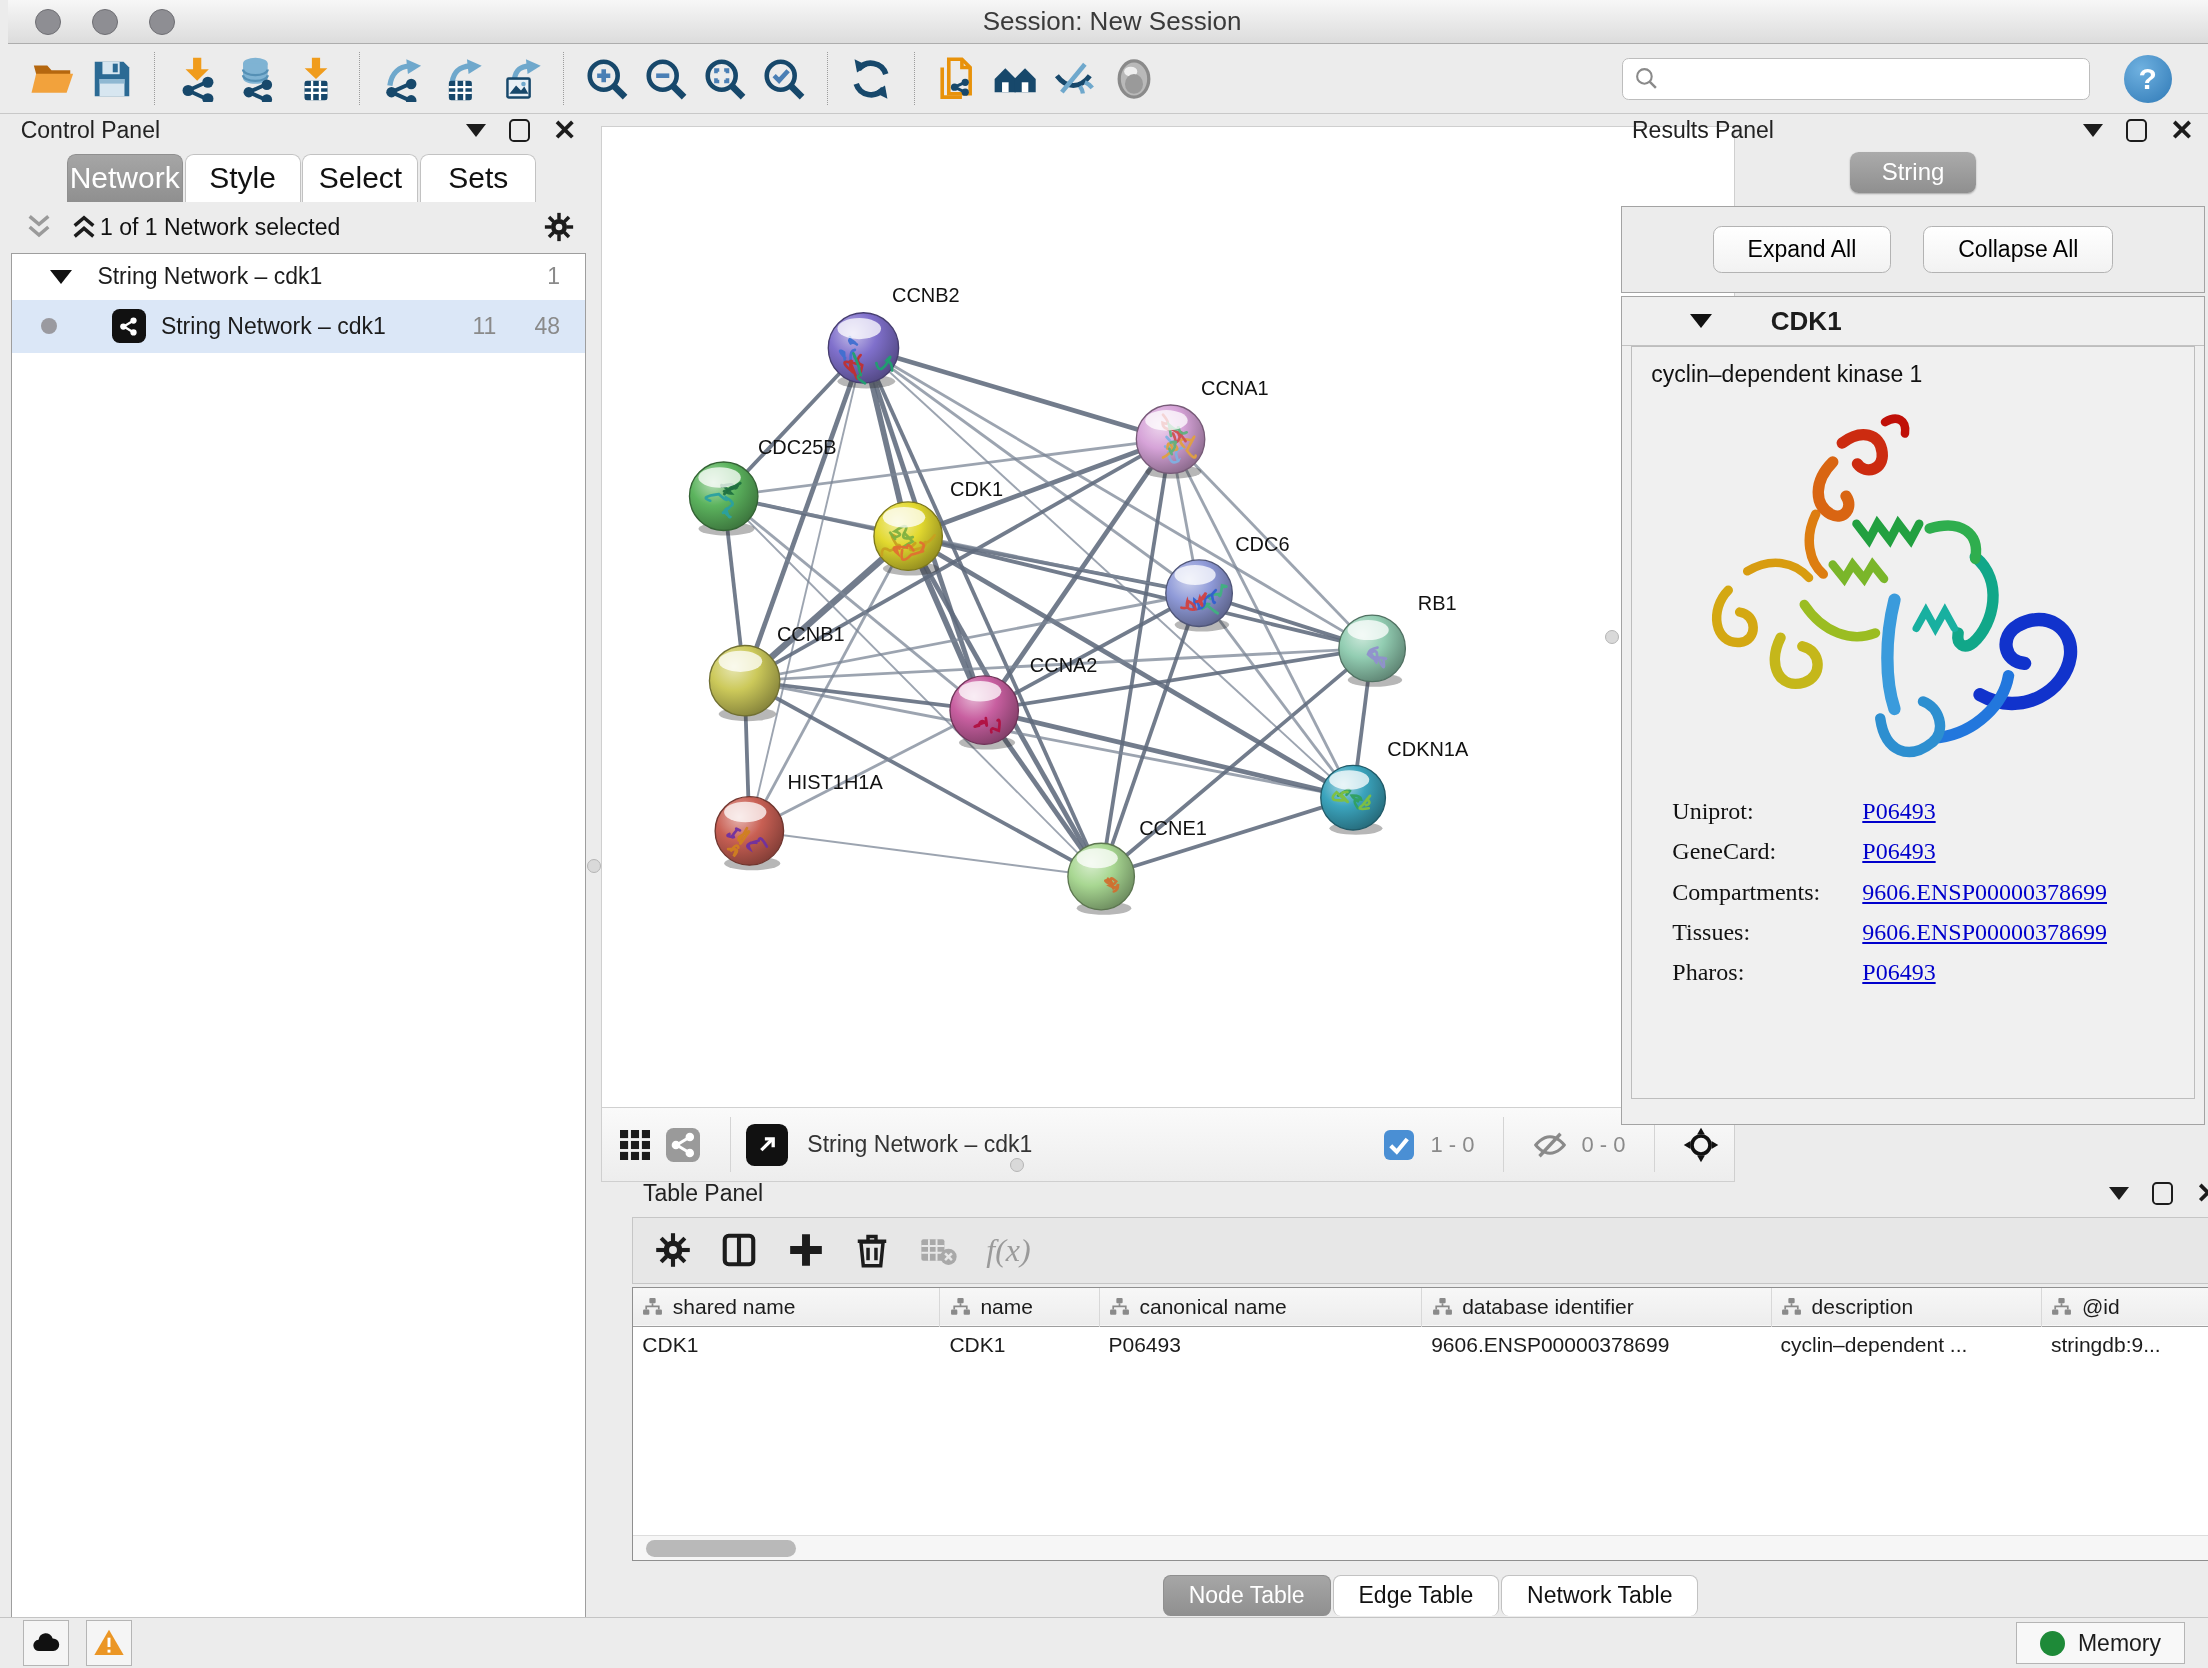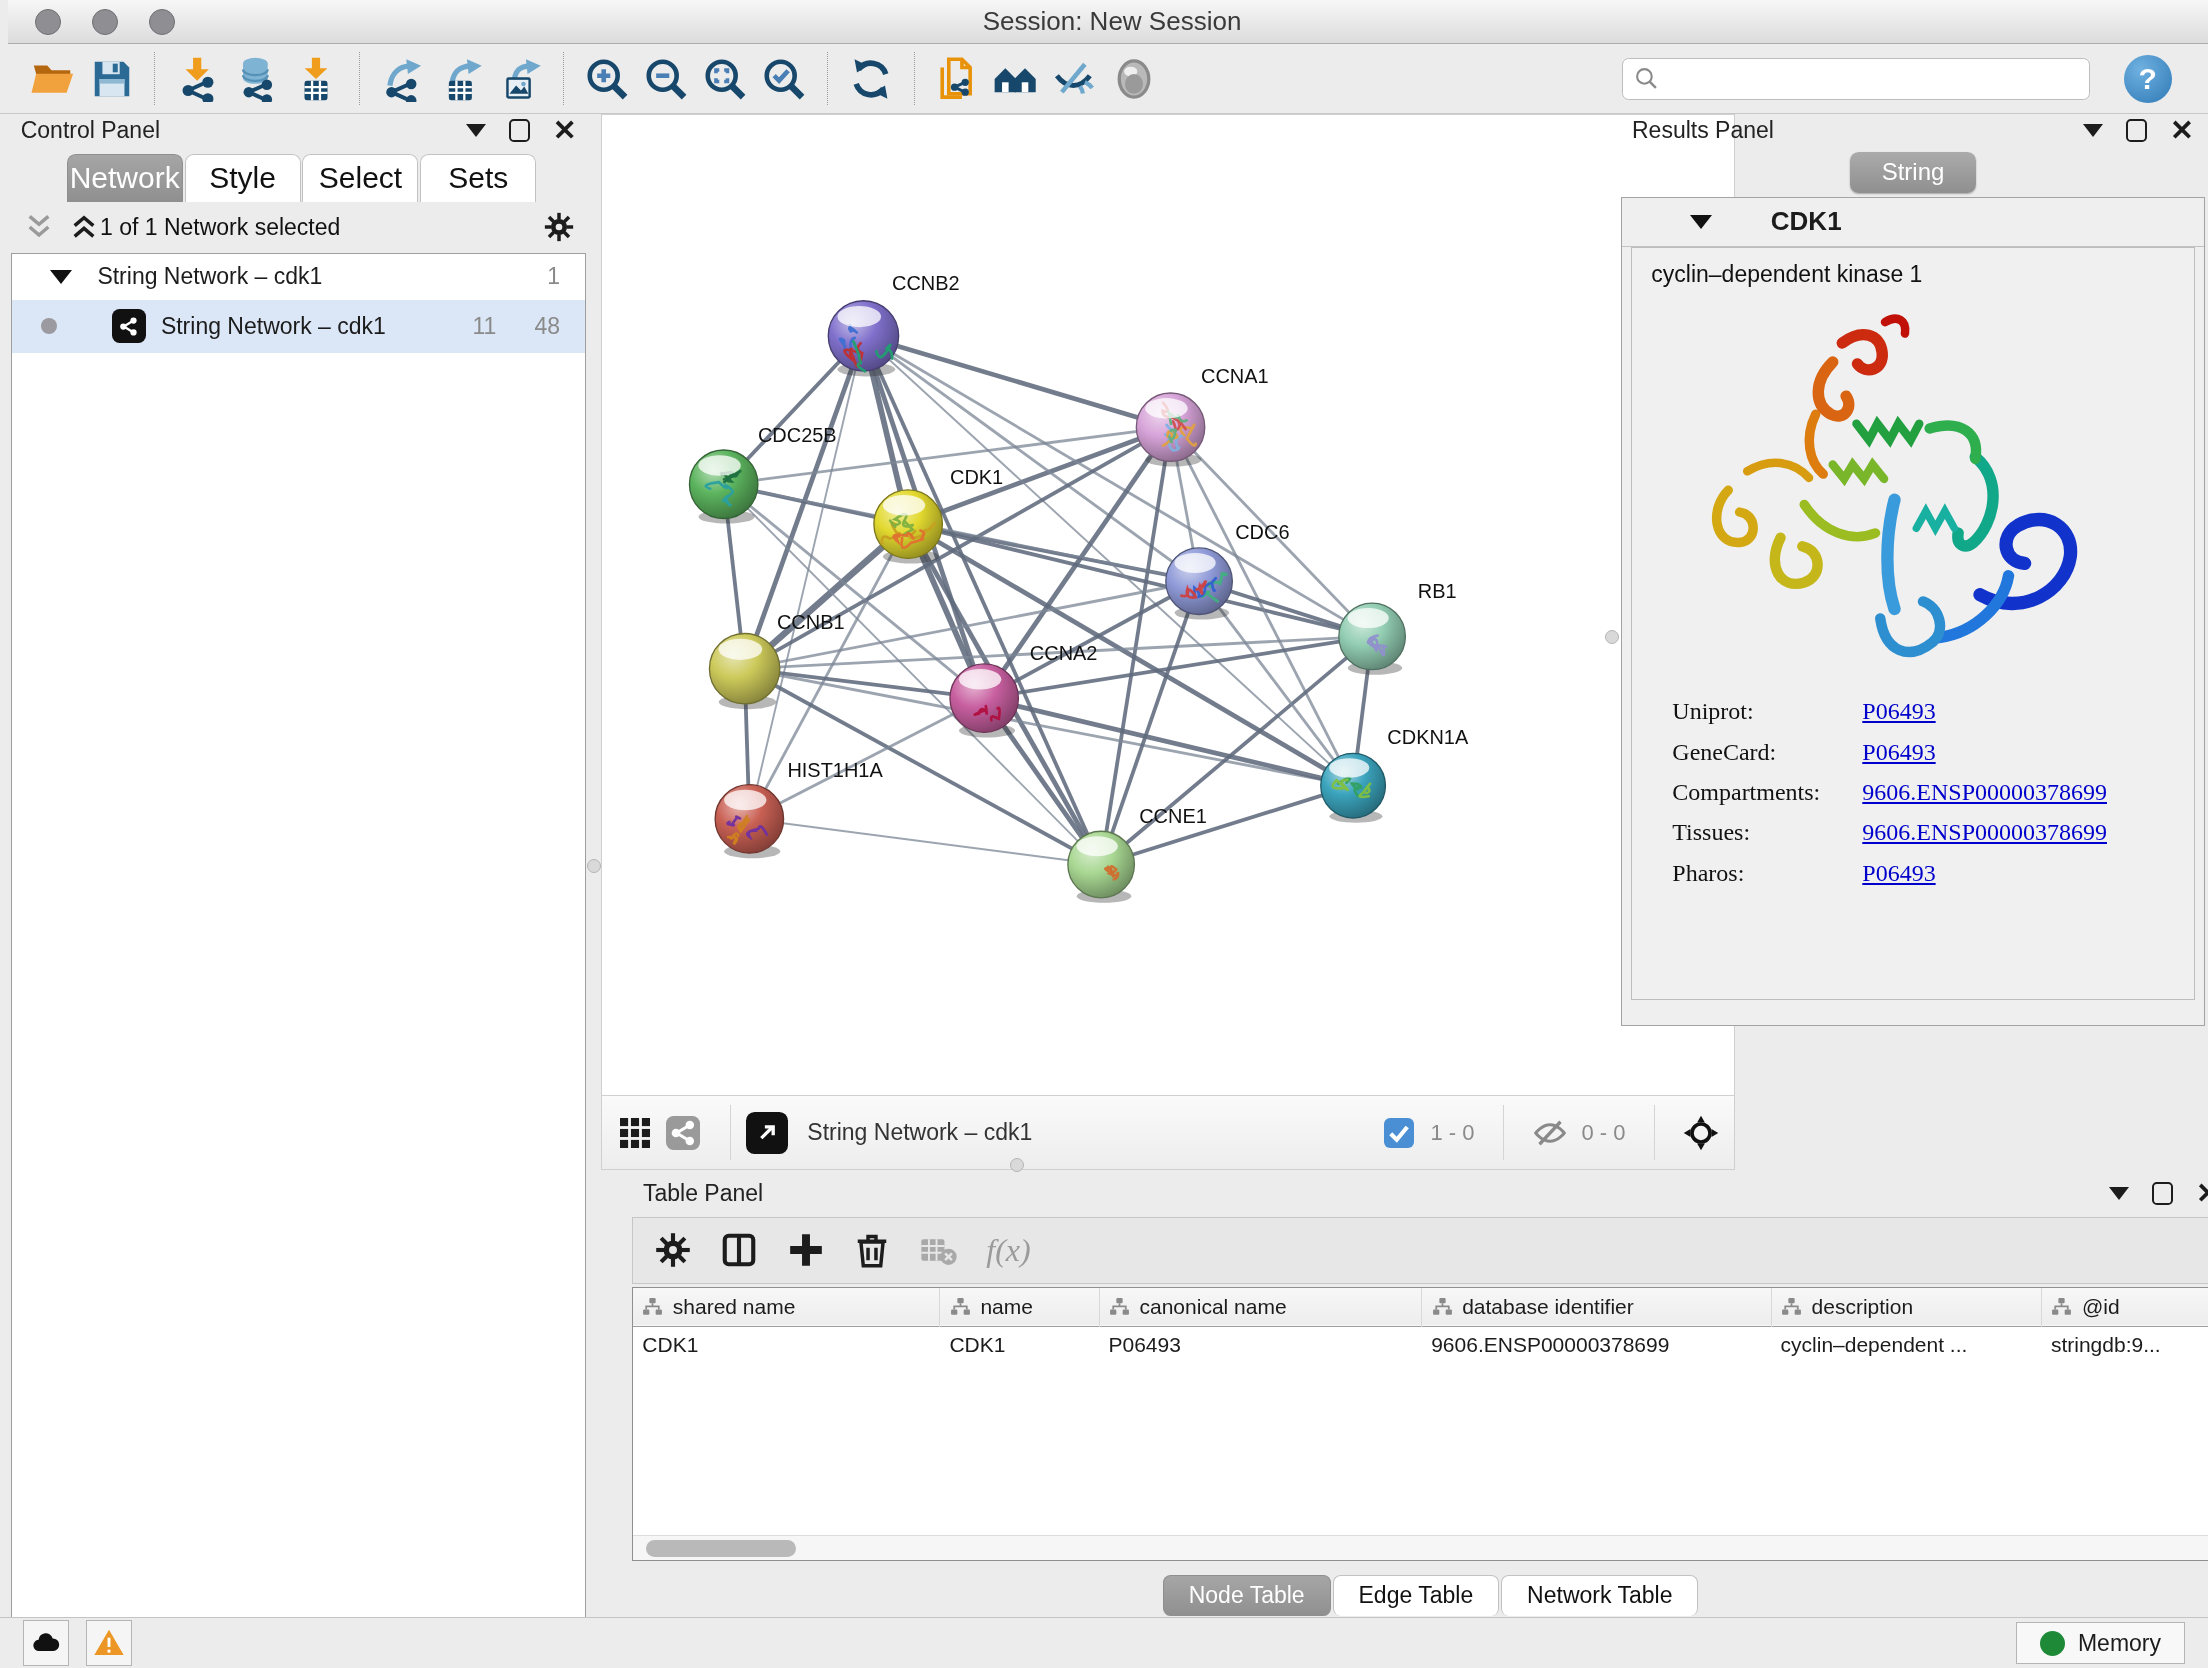--- a/index.html
+++ b/index.html
@@ -52,21 +52,21 @@
   .tree-row1 { display:flex; align-items:center; height:46px; padding:0 25px 0 38px; font-size:23px; }
   .tri-down { width:0; height:0; border-left:11.4px solid transparent; border-right:11.4px solid transparent; border-top:14.3px solid #111; margin-right:25px; }
   .tree-count { margin-left:auto; color:#8a8a8a; }
   .tree-row2 { display:flex; align-items:center; height:53px; background:#dbe7f7; padding:0 25px 0 28.5px; font-size:23px; }
   .dot { width:16px; height:16px; border-radius:50%; background:#9a9aa0; margin-right:55px; }
   .badge { width:34px; height:34px; background:#111; border-radius:7.6px; display:flex; align-items:center; justify-content:center; margin-right:15px; }
   .badge svg { width:25px; height:25px; }
   .tree-nums { margin-left:auto; color:#8a8a8a; display:flex; gap:38px; }
 
   
-  .network-view { position:absolute; left:601px; top:0; width:1134px; height:1056px; background:#fff;
+  .network-view { position:absolute; left:601px; top:12px; width:1134px; height:1056px; background:#fff;
     border:1px solid #cfcfcf;text-align:right; }
   .net-canvas { position:absolute; left:0; top:0; width:1004px; height:980px; }
   .net-bar { position:absolute; left:0; bottom:0; width:100%; height:74px; background:linear-gradient(#fafafa,#ededed);
     border-top:1px solid #d0d0d0; display:flex; align-items:center; padding:0 15px; }
   .net-bar svg { width:36px; height:36px; }
   .nb-sep { height:55px; border-left:1px solid #d4d4d4; margin:0 15px; }
   .nb-title { font-size:23px; color:#333; margin-left:19px; }
   .nb-right { margin-left:auto; display:flex; align-items:center; gap:13.3px; color:#8a8a8a; font-size:22px; }
   .nb-badge { width:42px; height:42px; background:#111; border-radius:8.6px; display:flex; align-items:center; justify-content:center; }
   .nb-badge svg { width:28.5px; height:28.5px; }
@@ -656,20 +656,24 @@
         <span class="panel-title">Results Panel</span>
         <span class="panel-ctrl">
           <span class="pc-min"></span>
           <span class="pc-max"></span>
           <span class="pc-close">✕</span>
         </span>
       </div>
       <div class="rp-tab">
           <span>String</span>
         </div>
+      <div class="rp-box">
+        <button class="rp-btn">Expand All</button>
+        <button class="rp-btn">Collapse All</button>
+      </div>
       <div class="rp-card">
         <div class="rp-card-head">
           <span class="tri-down"></span>
           <span class="gene-name">CDK1</span>
         </div>
         <div class="rp-card-body">
           <div class="gene-desc">cyclin–dependent kinase 1</div>
           <svg class="protein-img" width="447" height="380" viewBox="0 0 470 400">
             <g fill="none" stroke-linecap="round">
               <path d="M305 305 C 350 330 395 300 400 265 C 404 235 375 215 345 232 C 325 244 330 270 352 272" stroke="#1133cc" stroke-width="14"></path>

